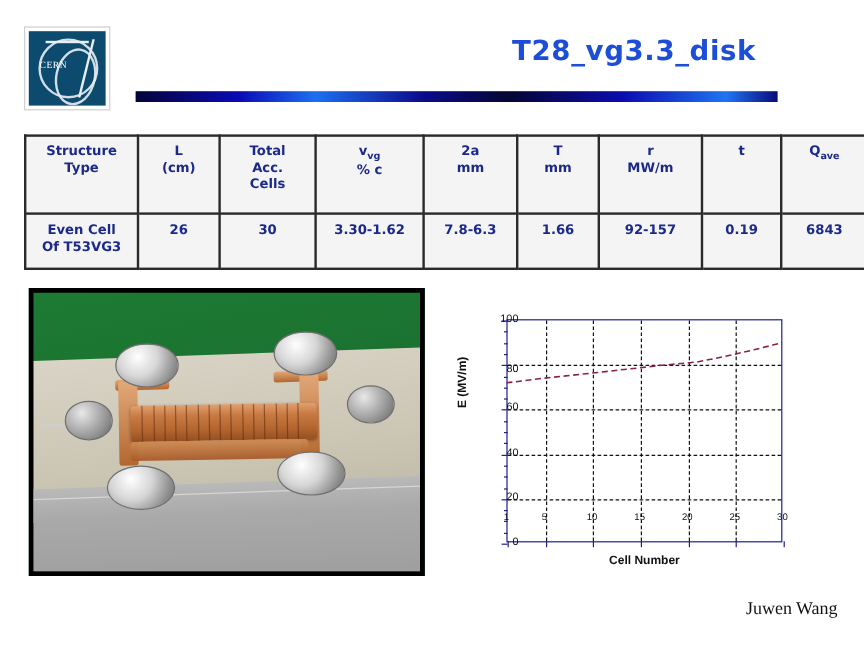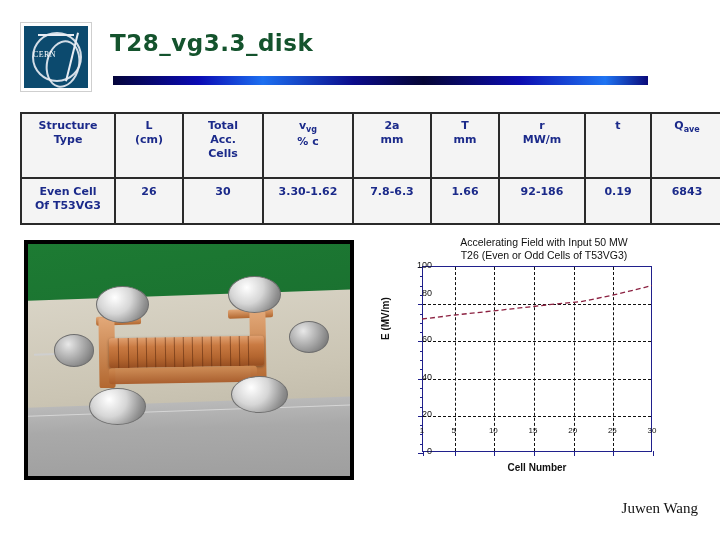--- a/index.html
+++ b/index.html
@@ -68,22 +68,22 @@
     font-weight:bold;font-style:italic;letter-spacing:-1px;
     font-family:"DejaVu Sans", sans-serif;
     text-shadow:1px 1px 0 #7a0c0c;
   }
   .ctf-sup{
     position:absolute;left:70%;top:17%;color:#e01b1b;font-size:13px;
     font-weight:bold;font-style:italic;font-family:"DejaVu Sans", sans-serif;
   }
 
   .slide-title{
-    position:absolute;left:110px;top:30px;width:520px;text-align:left;
-    color:#14532d;font-size:23px;font-weight:bold;letter-spacing:.5px;
+    position:absolute;left:110px;top:30px;width:520px;text-align:right;
+    color:#1d4ed8;font-size:23px;font-weight:bold;letter-spacing:.5px;
     font-family:"DejaVu Sans", sans-serif;
   }
   .title-rule{
     position:absolute;left:113px;top:76px;width:535px;height:9px;
     background:linear-gradient(90deg,#04043a 0%,#0a0ab4 16%,#1d6ff0 28%,#0b0b8a 45%,#050535 58%,#0c0cb0 76%,#1f74f2 92%,#0a0a7a 100%);
   }
 
   
   .spec-table{
     position:absolute;left:20px;top:112px;width:680px;
@@ -287,21 +287,21 @@
     <tr class="body">
       <td class="cell-red">
         <span>Even Cell</span><br>
         <span>Of T53VG3</span>
       </td>
       <td>26</td>
       <td>30</td>
       <td class="cell-red">3.30-1.62</td>
       <td>7.8-6.3</td>
       <td>1.66</td>
-      <td>92-186</td>
+      <td>92-157</td>
       <td>0.19</td>
       <td>6843</td>
 
     </tr>
   </tbody>
     </table>
 
   <div class="photo">
     <div class="ph-green"></div>
     <div class="ph-bench"></div>
@@ -331,24 +331,20 @@
     <div class="cu-body2"></div>
     <div class="flange fl-a"></div>
     <div class="flange fl-b"></div>
     <div class="flange fl-c"></div>
     <div class="flange fl-d"></div>
     <div class="flange fl-e"></div>
     <div class="flange fl-f"></div>
   </div>
 
   <div class="chart-wrap">
-    <div class="chart-title">
-      <span>Accelerating Field with Input 50 MW</span><br>
-      <span>T26 (Even or Odd Cells of T53VG3)</span>
-    </div>
     <div class="y-title">E (MV/m)</div>
     <div class="plot-frame" id="plot">
         <div class="tick-y" style="top: 186px;"></div>
         <div class="gl gl-h" style="top: 148.8px;"></div>
         <div class="tick-y" style="top: 148.8px;"></div>
         <div class="gl gl-h" style="top: 111.6px;"></div>
         <div class="tick-y" style="top: 111.6px;"></div>
         <div class="gl gl-h" style="top: 74.4px;"></div>
         <div class="tick-y" style="top: 74.4px;"></div>
         <div class="gl gl-h" style="top: 37.2px;"></div>
@@ -383,21 +379,21 @@
         <div class="tick-x" style="left: 230px;"></div>
       </div>
     <svg class="series-svg" id="series" width="230" height="186">
         <polyline points="0.00,53.01 15.86,51.15 31.72,49.10 47.59,47.43 63.45,45.76 79.31,44.08 95.17,42.22 111.03,40.55 126.90,38.69 142.76,37.20 158.62,35.71 174.48,32.55 190.34,29.20 206.21,25.48 222.07,21.58 230.00,19.53" fill="none" stroke="#8b2040" stroke-width="1.3" stroke-dasharray="5,3"></polyline>
       </svg>
     <div class="x-title">Cell Number</div>
   <div class="ylab" style="top: 210px;">0</div>
       <div class="ylab" style="top: 172.8px;">20</div>
       <div class="ylab" style="top: 135.6px;">40</div>
       <div class="ylab" style="top: 98.4px;">60</div>
-      <div class="ylab" style="top: 52px;">80</div>
+      <div class="ylab" style="top: 66px;">80</div>
       <div class="ylab" style="top: 24px;">100</div>
       <div class="xlab" style="left: 28px;">1</div>
       <div class="xlab" style="left: 59.7241px;">5</div>
       <div class="xlab" style="left: 99.3793px;">10</div>
       <div class="xlab" style="left: 139.034px;">15</div>
       <div class="xlab" style="left: 178.69px;">20</div>
       <div class="xlab" style="left: 218.345px;">25</div>
       <div class="xlab" style="left: 258px;">30</div>
     </div>
 

